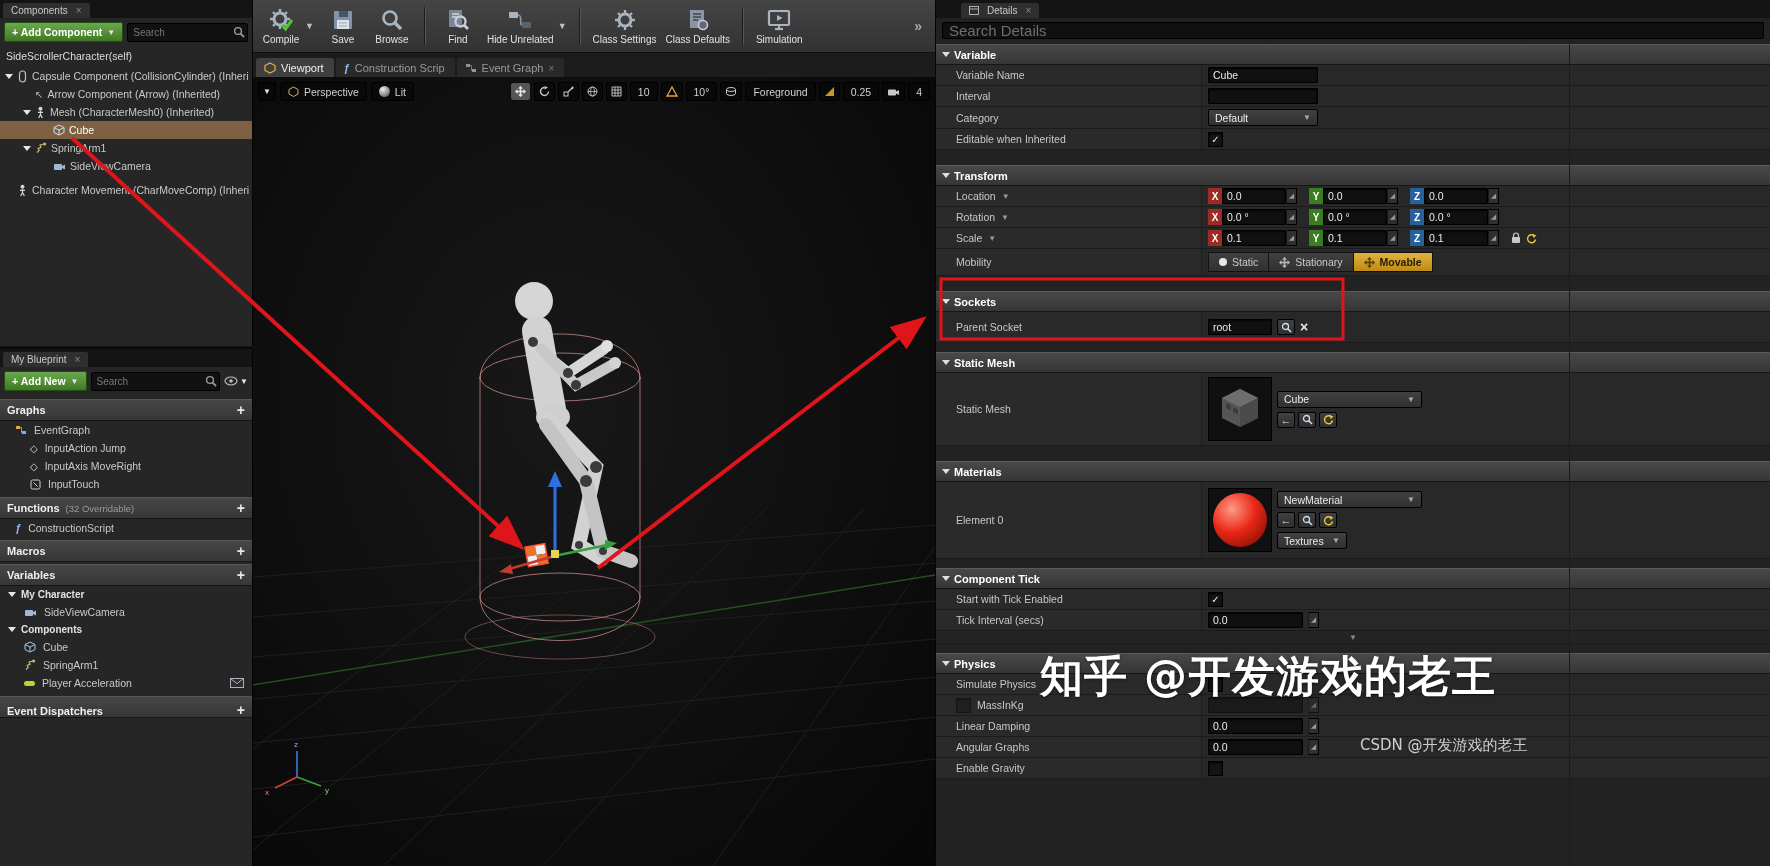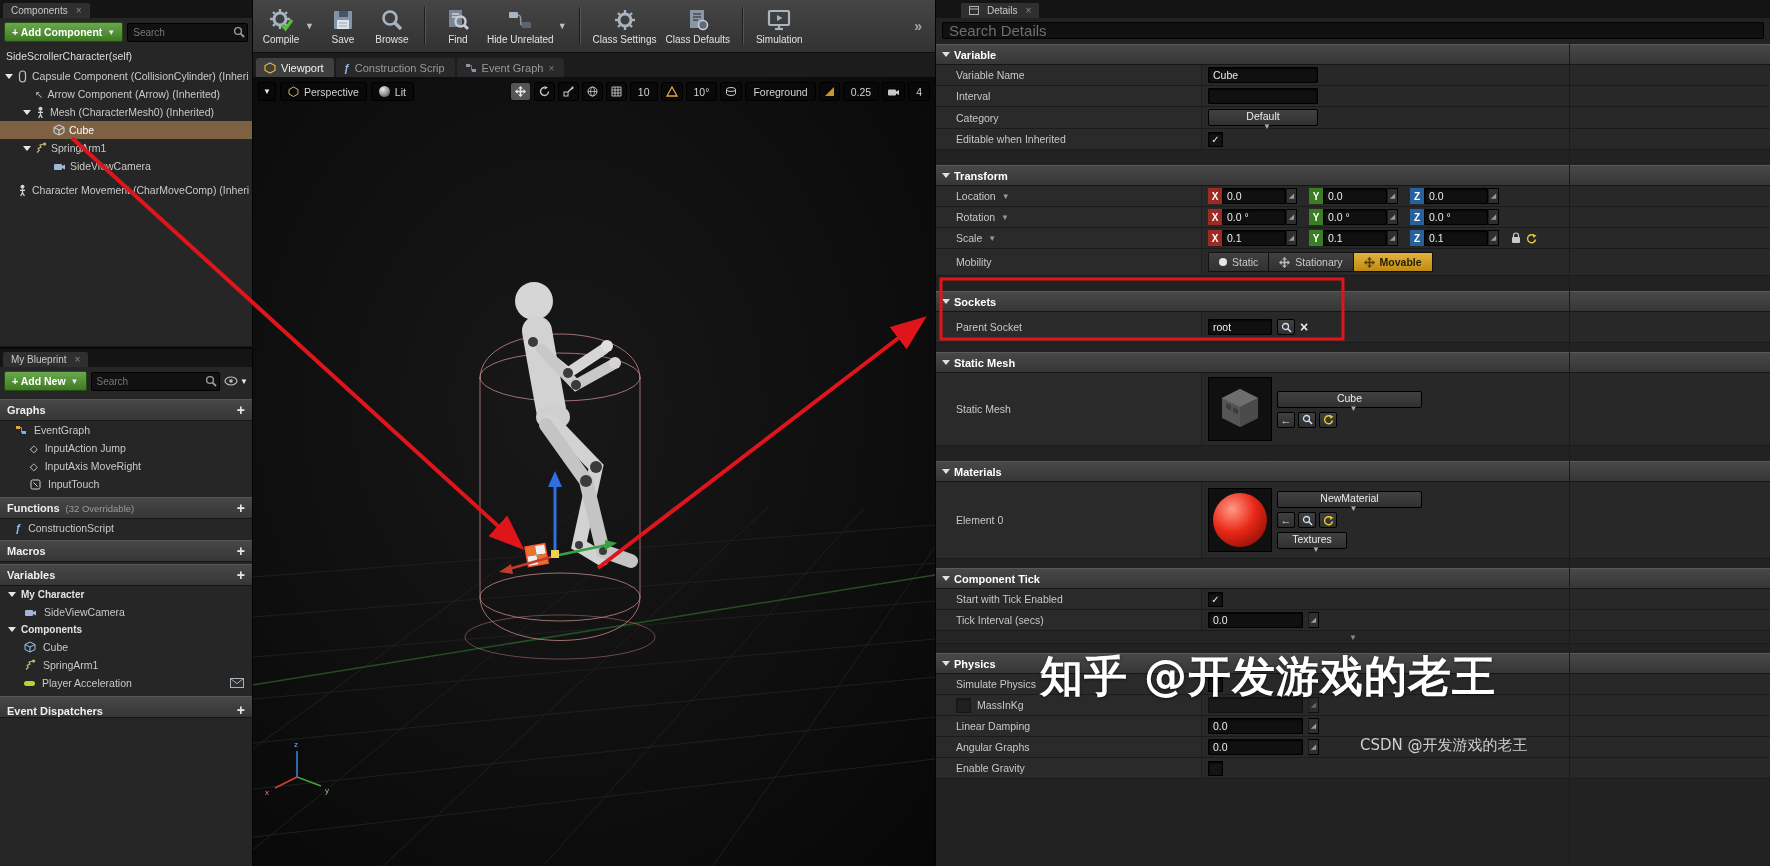--- a/index.html
+++ b/index.html
@@ -78,21 +78,21 @@
   .dp-val{flex:1;display:flex;align-items:center;gap:5px;padding:2px 6px;border-left:1px solid #1e1e1e;background:#282828;}
   .namecaret{color:#999;font-size:8px;}
   .txt{height:16px;background:#101010;border:1px solid #000;box-shadow:inset 0 1px 2px rgba(0,0,0,.85);color:#ececec;font-size:10.5px;padding:0 4px;box-sizing:border-box;font-family:inherit;border-radius:1px;}
   .w110{width:110px;} .w95{width:95px;} .w64{width:64px;}
   .num{width:64px;}
   .spin{width:11px;height:16px;background:#2f2f2f;border:1px solid #000;border-left-color:#1a1a1a;color:#999;font-size:7px;display:flex;align-items:center;justify-content:center;box-sizing:border-box;}
   .spin::after{content:"◢";}
   .axis-group{display:flex;align-items:center;margin-right:7px;}
   .axis-chip{width:14px;height:16px;display:flex;align-items:center;justify-content:center;color:#fff;font-size:10px;font-weight:bold;flex:none;}
   .ax-x{background:#9c2b24;} .ax-y{background:#3a7d22;} .ax-z{background:#26619c;}
-  .dropdown{height:17px;background:linear-gradient(#414141,#303030);border:1px solid #000;border-radius:2px;color:#ececec;font-size:10.5px;display:flex;align-items:center;justify-content:space-between;padding:0 6px;box-sizing:border-box;flex-direction:column;}
+  .dropdown{height:17px;background:linear-gradient(#414141,#303030);border:1px solid #000;border-radius:2px;color:#ececec;font-size:10.5px;display:flex;align-items:center;justify-content:space-between;padding:0 6px;box-sizing:border-box;}
   .dd-caret{color:#aaa;font-size:8px;margin-left:8px;}
   .cb{width:13px;height:13px;background:#141414;border:1px solid #000;box-shadow:inset 0 1px 2px #000;display:flex;align-items:center;justify-content:center;color:#ececec;font-size:10px;flex:none;}
   .cb.checked::after{content:"✓";}
   .cb.dim{opacity:.45;}
   .seg{height:20px;background:linear-gradient(#404040,#313131);border:1px solid #111;display:flex;align-items:center;gap:5px;padding:0 10px;font-size:10.5px;color:#c9c9c9;box-sizing:border-box;}
   .seg + .seg{border-left:none;}
   .seg.active{background:linear-gradient(#e2b43d,#bf8a12);color:#241b05;font-weight:bold;}
   .segdot{width:8px;height:8px;border-radius:50%;background:#e6e6e6;display:inline-block;}
   .mini{width:18px;height:16px;background:linear-gradient(#404040,#2f2f2f);border:1px solid #000;display:flex;align-items:center;justify-content:center;color:#cfe0f0;font-size:11px;box-sizing:border-box;border-radius:2px;}
   .xmark{color:#e8e8e8;font-size:14px;font-weight:bold;line-height:1;}

